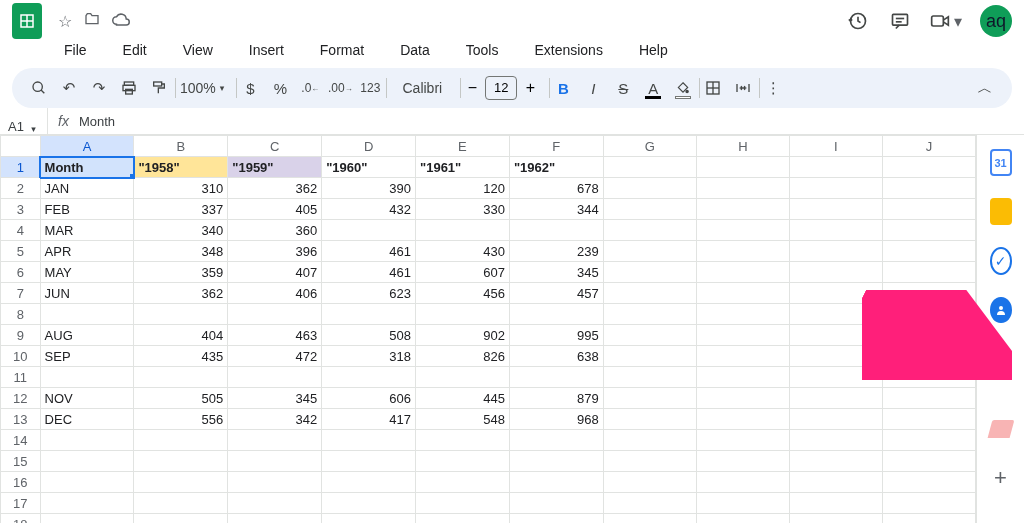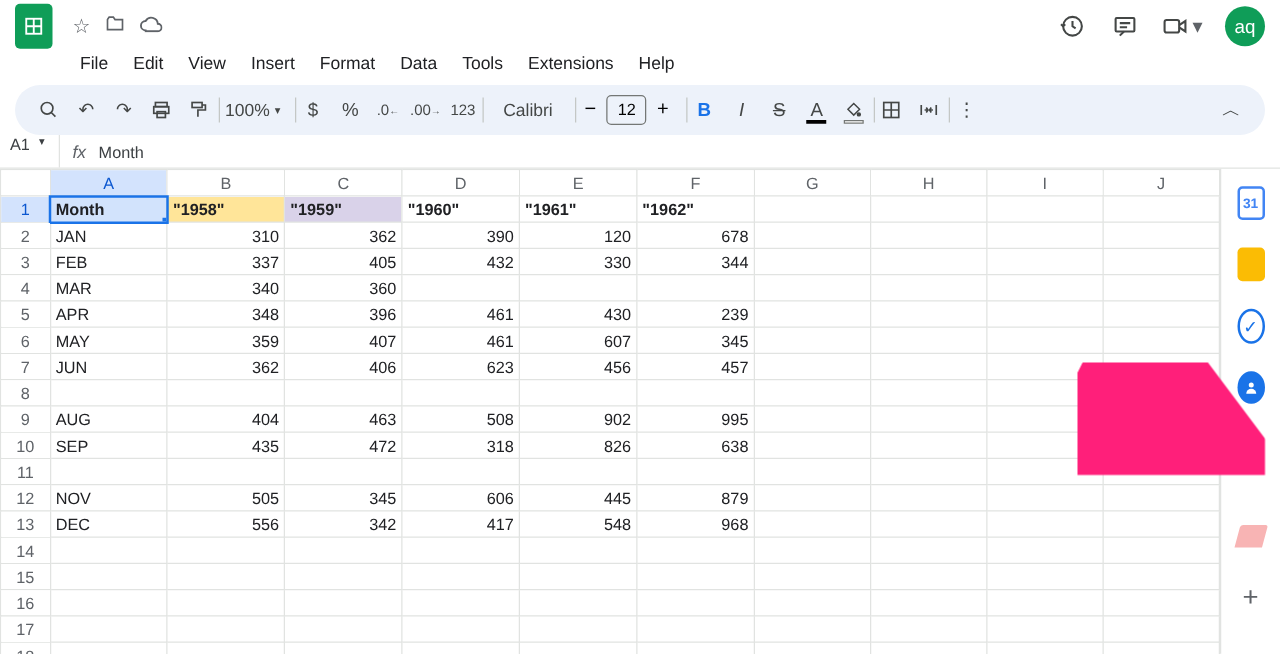--- a/index.html
+++ b/index.html
@@ -8,24 +8,24 @@
   
   .titlebar { display: flex; align-items: center; padding: 6px 12px 0 12px; height: 36px; }
   .doc-icon { width: 30px; height: 36px; background:#0f9d58; border-radius:4px; display:flex; align-items:center; justify-content:center; margin-right:10px; }
   .doc-icon svg { fill:#fff; }
   .doc-title { font-size: 18px; color:#3c4043; margin-right:10px; }
   .title-actions { display:flex; gap:12px; align-items:center; color:#5f6368; margin-left:6px;}
   .title-actions span { cursor:pointer; }
   .title-right { margin-left:auto; display:flex; align-items:center; gap:18px; }
   .icon-btn { width:24px; height:24px; display:flex; align-items:center; justify-content:center; color:#5f6368; cursor:pointer;}
   .share-btn { background:#c2e7ff; border-radius:20px; padding:9px 22px; font-size:14px; font-weight:500; color:#001d35; display:flex; align-items:center; gap:8px; cursor:pointer;}
-  .avatar { width:32px; height:32px; border-radius:50%; background:#0f9d58; color:#ffffff; font-weight:500; display:flex; align-items:center; justify-content:center; font-size:15px;}
-
-  
-  .menubar { display:flex; gap:4px; padding:2px 0 6px 56px; font-size:14px; color:#202124;}
+  .avatar { width:32px; height:32px; border-radius:50%; background:#0f9d58; color:#0f172a; font-weight:500; display:flex; align-items:center; justify-content:center; font-size:18px;}
+
+  
+  .menubar { display:flex; gap:20px; padding:2px 0 6px 56px; font-size:14px; color:#202124;}
   .menubar span { padding:4px 8px; border-radius:4px; cursor:pointer;}
 
   
   .toolbar-wrap { padding:0 12px; }
   .toolbar { background:#edf2fa; border-radius:24px; height:40px; display:flex; align-items:center; padding:0 14px; gap:4px;}
   .tb { min-width:26px; height:28px; display:flex; align-items:center; justify-content:center; color:#444746; font-size:15px; border-radius:4px; cursor:pointer; position:relative;}
   .tb.sep::after{ content:""; position:absolute; right:-4px; width:1px; height:20px; background:#c4c7c5;}
   .zoom { font-size:14px; padding:0 4px;}
   .drop::after{ content:"▾"; font-size:9px; margin-left:4px; color:#444746;}
   .fontname{ font-size:14px; min-width:70px;}
@@ -36,21 +36,21 @@
   .italic{ font-style:italic;}
   .strike{ text-decoration:line-through;}
   .textcolor{ position:relative;}
   .textcolor .under, .fillcolor .under { position:absolute; bottom:3px; left:5px; right:5px; height:3px;}
   .textcolor .under{ background:#000;}
   .fillcolor .under{ background:#fff; border:1px solid #747775;}
   .collapse{ margin-left:auto; }
 
   
   .fbar{ display:flex; align-items:center; border-bottom:1px solid #e1e3e1; height:27px;}
-  .namebox{ width:48px; padding:0 8px; font-size:13px; color:#3c4043; border-right:1px solid #e1e3e1; height:100%; display:flex; align-items:flex-start;}
+  .namebox{ width:48px; padding:0 8px; font-size:13px; color:#3c4043; border-right:1px solid #e1e3e1; height:100%; display:flex; align-items:flex-end;}
   .fx{ font-style:italic; color:#5f6368; padding:0 10px; font-size:14px;}
   .formula{ font-size:13px; color:#3c4043;}
 
   
   .sheet-area{ display:flex; height:calc(100% - 36px - 28px - 48px - 27px); }
   .grid{ flex:1; overflow:auto; position:relative;}
   table{ border-collapse:collapse; table-layout:fixed; font-size:13px; color:#202124;}
   th,td{ border:1px solid #e1e3e1; height:21px; padding:0 4px; white-space:nowrap; overflow:hidden;}
   th{ background:#fff; font-weight:400; color:#5f6368; text-align:center; position:relative;}
   .rowhdr{ width:40px; text-align:center; background:#fff; color:#5f6368;}

